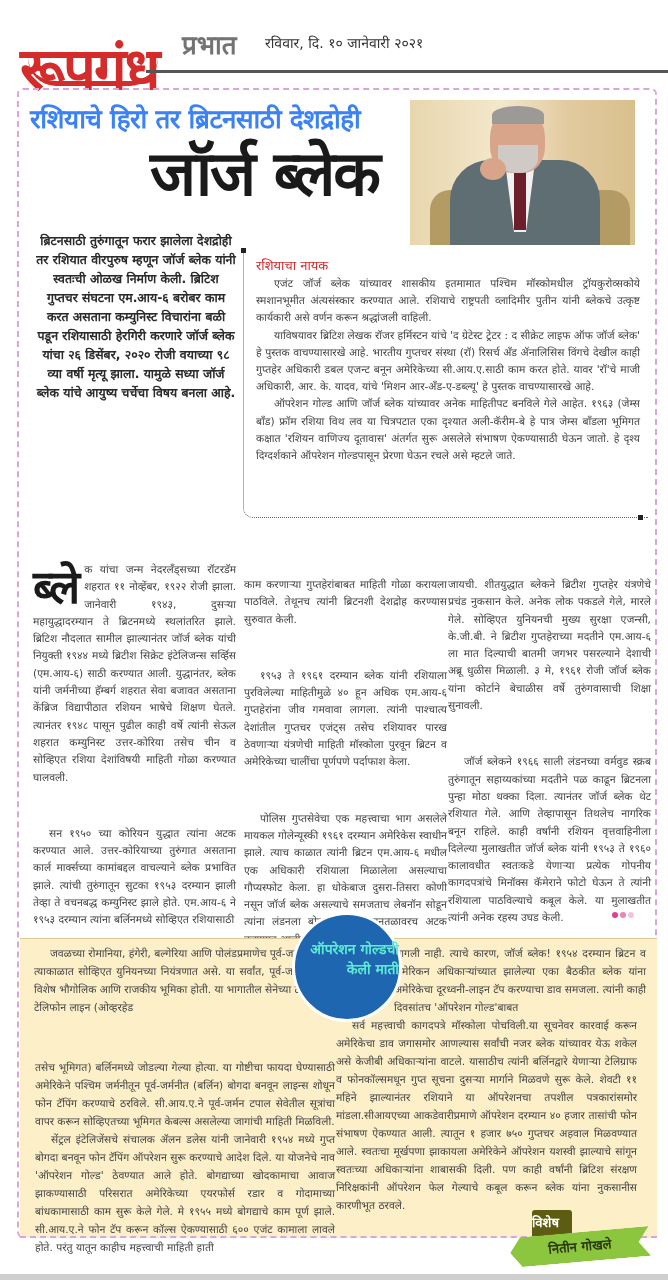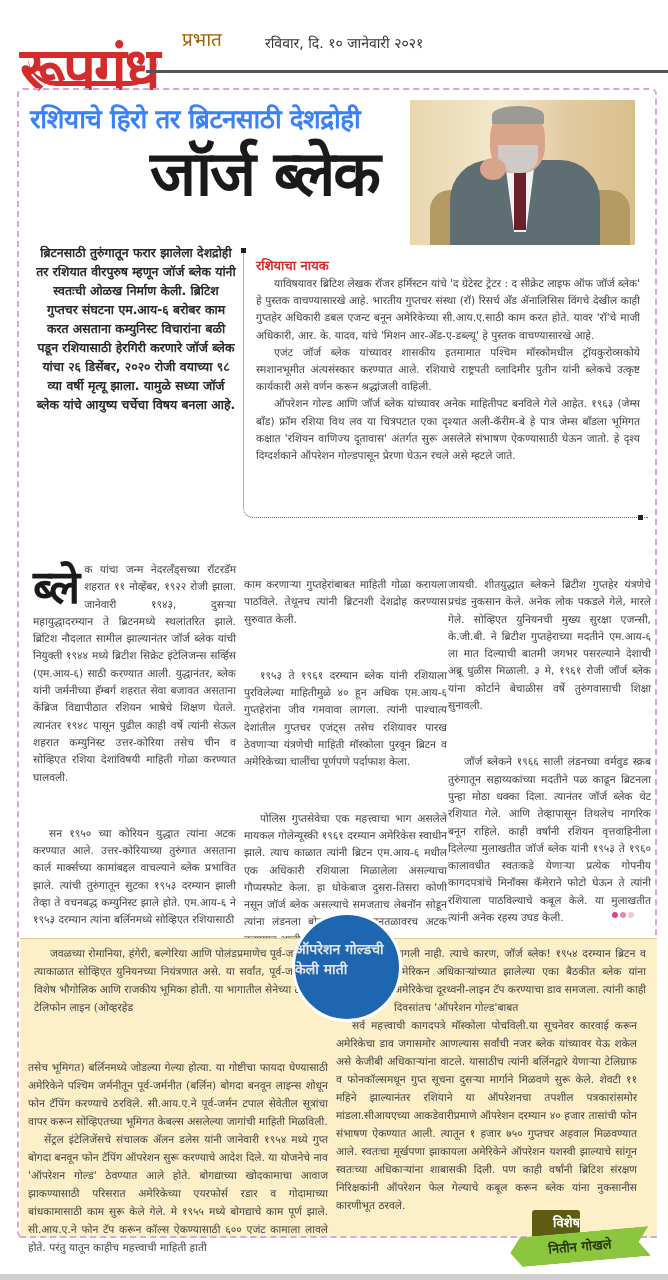--- a/index.html
+++ b/index.html
@@ -2,76 +2,76 @@
 <html><head>
 <meta charset="utf-8">
 <style>
   * { box-sizing: border-box; margin: 0; padding: 0; }
   html, body { width: 668px; height: 1280px; background: #ffffff; overflow: hidden; }
   body { position: relative; font-family: "DejaVu Sans", sans-serif; color: #3a3a3a; }
 
   .masthead { position: absolute; left: 0; top: 0; width: 668px; height: 86px; }
   .brand { position: absolute; left: 20px; top: 12px; font-size: 58px; font-weight: bold; color: #d42b2b; letter-spacing: -2px; line-height: 1; font-family: "DejaVu Serif", serif; margin-top: 28px; }
   .brand-swoosh { position: absolute; left: 28px; top: 58px; width: 130px; height: 28px; border-bottom: 5px solid #d42b2b; border-radius: 0 0 70px 70px; }
-  .paper-name { position: absolute; left: 182px; top: 26px; font-size: 19px; font-weight: normal; color: #a16207; }
+  .paper-name { position: absolute; left: 182px; top: 26px; font-size: 26px; font-weight: bold; color: #737373; }
   .issue-date { position: absolute; left: 265px; top: 33px; font-size: 14px; font-weight: normal; color: #333; }
   .mast-rule { position: absolute; left: 146px; top: 70px; width: 522px; height: 3px; background: #555; }
 
   .frame { position: absolute; left: 17px; top: 88px; width: 640px; height: 1150px; border: 2px dashed #d9a6d9; border-radius: 6px; }
 
   .kicker { position: absolute; left: 30px; top: 100px; font-size: 26px; font-weight: bold; color: #3b82f6; letter-spacing: -0.5px; }
   .headline { position: absolute; left: 150px; top: 140px; font-size: 62px; font-weight: bold; color: #1a1a1a; letter-spacing: -2px; line-height: 1.1; }
 
   .photo { position: absolute; left: 410px; top: 100px; width: 225px; height: 145px; overflow: hidden; background: linear-gradient(90deg, #e8d6ae 0%, #f3e8cc 40%, #e2caa0 70%, #d8c08d 100%); }
   .photo .chair { position: absolute; left: 20px; top: 90px; width: 200px; height: 60px; background: #b39b63; border-radius: 20px 20px 0 0; }
   .photo .body { position: absolute; left: 40px; top: 60px; width: 150px; height: 90px; background: #5e6e73; border-radius: 40px 40px 0 0; }
   .photo .shirt { position: absolute; left: 95px; top: 62px; width: 30px; height: 70px; background: #f1f1f1; clip-path: polygon(0 0,100% 0,70% 100%,30% 100%); }
   .photo .tie { position: absolute; left: 104px; top: 70px; width: 12px; height: 60px; background: #6b1f2a; }
   .photo .head { position: absolute; left: 80px; top: 8px; width: 55px; height: 65px; background: #d9a58a; border-radius: 45% 45% 40% 40%; }
   .photo .hair { position: absolute; left: 82px; top: 6px; width: 52px; height: 18px; background: #9c9a96; border-radius: 50% 50% 0 0; }
   .photo .beard { position: absolute; left: 88px; top: 45px; width: 40px; height: 28px; background: #cfcac6; border-radius: 0 0 50% 50%; }
   .photo .hand { position: absolute; left: 70px; top: 58px; width: 26px; height: 22px; background: #d9a58a; border-radius: 50%; }
 
-  .intro { position: absolute; left: 36px; top: 243px; width: 200px; font-size: 12.4px; font-weight: bold; line-height: 19px; text-align: center; color: #2b2b2b; }
+  .intro { position: absolute; left: 36px; top: 231px; width: 200px; font-size: 12.4px; font-weight: bold; line-height: 19px; text-align: center; color: #2b2b2b; }
 
   .sidebar-box { position: absolute; left: 243px; top: 250px; width: 405px; height: 268px; border-left: 1px dotted #666; border-bottom: 1px dotted #666; border-radius: 0 0 0 10px; padding: 6px 8px 0 12px; }
   .sidebar-box .sq1 { position: absolute; left: -3px; top: -2px; width: 5px; height: 5px; background: #222; }
   .sidebar-box .sq2 { position: absolute; right: 5px; bottom: -3px; width: 5px; height: 5px; background: #222; }
-  .sidebar-title { font-size: 13px; font-weight: bold; color: #d42b2b; margin-bottom: 1px; }
+  .sidebar-title { font-size: 13px; font-weight: normal; color: #d42b2b; margin-bottom: 1px; }
   .sidebar-box p { font-size: 10.6px; line-height: 17.2px; text-indent: 18px; text-align: justify; color: #444; }
 
   .col { position: absolute; top: 522px; width: 203px; font-size: 10.6px; line-height: 17.3px; color: #444; text-align: justify; }
   .col p { text-indent: 16px; margin-top: 39px; }
   .col p.noindent { text-indent: 0; }
   .col1 { left: 33px; }
   .col2 { left: 244px; top: 537px; }
   .col3 { left: 448px; top: 537px; }
   .dropcap { float: left; font-size: 46px; font-weight: bold; line-height: 48px; margin: 2px 4px -4px 0; color: #1a1a1a; font-family: "DejaVu Serif", serif; }
   .col1 .first-lines { text-indent: 0; }
 
   .dots { position: absolute; left: 612px; top: 912px; display: flex; gap: 2px; }
   .dots span { width: 6px; height: 6px; border-radius: 50%; }
   .dots .d1 { background: #e0408f; }
   .dots .d2 { background: #e986b8; }
   .dots .d3 { background: #f3c4dc; }
 
   .box2 { position: absolute; left: 20px; top: 938px; width: 637px; height: 300px; background: #fdf0c8; border-top: 1px solid #e0c898; }
   .box2-left { position: absolute; left: 14px; top: 5px; width: 302px; font-size: 10.6px; line-height: 18px; color: #444; text-align: justify; }
   .box2-left p { text-indent: 16px; }
-  .box2-full { position: absolute; left: 8px; top: 119px; width: 610px; font-size: 10.6px; line-height: 18px; color: #444; text-align: justify; }
+  .box2-full { position: absolute; left: 15px; top: 119px; width: 610px; font-size: 10.6px; line-height: 18px; color: #444; text-align: justify; }
   .box2-full p { text-indent: 16px; }
   .box2-right { position: absolute; left: 374px; top: 5px; width: 252px; font-size: 10.6px; line-height: 18px; color: #444; text-align: justify; }
   .box2-right2 { position: absolute; left: 316px; top: 77px; width: 301px; font-size: 10.6px; line-height: 18px; color: #444; text-align: justify; }
 
-  .circle-badge { position: absolute; left: 292px; top: 912px; width: 110px; height: 110px; border-radius: 50%; background: #1f66b0; border: 3px solid #ffffff; color: #e5e5e5; text-align: left; font-size: 14px; font-weight: bold; line-height: 20px; padding-top: 24px; }
+  .circle-badge { position: absolute; left: 292px; top: 912px; width: 110px; height: 110px; border-radius: 50%; background: #1f66b0; border: 3px solid #ffffff; color: #5eead4; text-align: right; font-size: 14px; font-weight: bold; line-height: 20px; padding-top: 24px; }
 
   .bottom-frame-wave { position: absolute; left: 20px; top: 1236px; width: 637px; height: 4px; border-top: 2px dashed #d9a6d9; }
 
   .byline-ribbon { position: absolute; left: 510px; top: 1210px; width: 140px; height: 60px; }
-  .byline-ribbon .tag { position: absolute; left: 22px; top: 0; width: 48px; height: 26px; background: #5d5c12; color: #fff; font-size: 13px; font-weight: bold; text-align: right; line-height: 26px; border-radius: 3px 3px 0 0; }
+  .byline-ribbon .tag { position: absolute; left: 22px; top: 0; width: 40px; height: 26px; background: #5d5c12; color: #fff; font-size: 13px; font-weight: bold; text-align: left; line-height: 26px; border-radius: 3px 3px 0 0; }
   .byline-ribbon .band { position: absolute; left: 0; top: 22px; width: 140px; height: 30px; background: #8cc63f; transform: rotate(-5deg); clip-path: polygon(8% 0, 100% 0, 92% 50%, 100% 100%, 8% 100%, 0 50%); color: #2b3a10; font-size: 13px; font-weight: bold; text-align: center; line-height: 30px; }
 
   .nav-bar { position: absolute; left: 0; top: 1274px; width: 668px; height: 6px; background: #cfcfcf; }
 </style>
 </head>
 <body>
 
 <div class="masthead">
   <div class="brand">रूपगंध</div>
   <div class="brand-swoosh"></div>
@@ -94,22 +94,22 @@
   <div class="hair"></div>
   <div class="beard"></div>
   <div class="hand"></div>
 </div>
 
 <div class="intro">ब्रिटनसाठी तुरुंगातून फरार झालेला देशद्रोही तर रशियात वीरपुरुष म्हणून जॉर्ज ब्लेक यांनी स्वतःची ओळख निर्माण केली. ब्रिटिश गुप्तचर संघटना एम.आय-६ बरोबर काम करत असताना कम्युनिस्ट विचारांना बळी पडून रशियासाठी हेरगिरी करणारे जॉर्ज ब्लेक यांचा २६ डिसेंबर, २०२० रोजी वयाच्या ९८ व्या वर्षी मृत्यू झाला. यामुळे सध्या जॉर्ज ब्लेक यांचे आयुष्य चर्चेचा विषय बनला आहे.</div>
 
 <div class="sidebar-box">
   <span class="sq1"></span>
   <div class="sidebar-title">रशियाचा नायक</div>
+  <p>एजंट जॉर्ज ब्लेक यांच्यावर शासकीय इतमामात पश्चिम मॉस्कोमधील ट्रॉयकुरोव्सकोये स्मशानभूमीत अंत्यसंस्कार करण्यात आले. रशियाचे राष्ट्रपती व्लादिमीर पुतीन यांनी ब्लेकचे उत्कृष्ट कार्यकारी असे वर्णन करून श्रद्धांजली वाहिली.</p>
   <p>याविषयावर ब्रिटिश लेखक रॉजर हर्मिस्टन यांचे 'द ग्रेटेस्ट ट्रेटर : द सीक्रेट लाइफ ऑफ जॉर्ज ब्लेक' हे पुस्तक वाचण्यासारखे आहे. भारतीय गुप्तचर संस्था (रॉ) रिसर्च अँड ॲनालिसिस विंगचे देखील काही गुप्तहेर अधिकारी डबल एजन्ट बनून अमेरिकेच्या सी.आय.ए.साठी काम करत होते. यावर 'रॉ'चे माजी अधिकारी, आर. के. यादव, यांचे 'मिशन आर-अँड-ए-डब्ल्यू' हे पुस्तक वाचण्यासारखे आहे.</p>
-  <p>एजंट जॉर्ज ब्लेक यांच्यावर शासकीय इतमामात पश्चिम मॉस्कोमधील ट्रॉयकुरोव्सकोये स्मशानभूमीत अंत्यसंस्कार करण्यात आले. रशियाचे राष्ट्रपती व्लादिमीर पुतीन यांनी ब्लेकचे उत्कृष्ट कार्यकारी असे वर्णन करून श्रद्धांजली वाहिली.</p>
   <p>ऑपरेशन गोल्ड आणि जॉर्ज ब्लेक यांच्यावर अनेक माहितीपट बनविले गेले आहेत. १९६३ (जेम्स बाँड) फ्रॉम रशिया विथ लव या चित्रपटात एका दृश्यात अली-कॅरीम-बे हे पात्र जेम्स बाँडला भूमिगत कक्षात 'रशियन वाणिज्य दूतावास' अंतर्गत सुरू असलेले संभाषण ऐकण्यासाठी घेऊन जातो. हे दृश्य दिग्दर्शकाने ऑपरेशन गोल्डपासून प्रेरणा घेऊन रचले असे म्हटले जाते.</p>
   <span class="sq2"></span>
 </div>
 
 <div class="col col1">
   <p class="first-lines"><span class="dropcap">ब्ले</span><span>क यांचा जन्म नेदरलँड्सच्या रॉटरडॅम शहरात ११ नोव्हेंबर, १९२२ रोजी झाला. जानेवारी १९४३, दुसऱ्या महायुद्धादरम्यान ते ब्रिटनमध्ये स्थलांतरित झाले. ब्रिटिश नौदलात सामील झाल्यानंतर जॉर्ज ब्लेक यांची नियुक्ती १९४४ मध्ये ब्रिटीश सिक्रेट इंटेलिजन्स सर्व्हिस (एम.आय-६) साठी करण्यात आली. युद्धानंतर, ब्लेक यांनी जर्मनीच्या हॅम्बर्ग शहरात सेवा बजावत असताना केंब्रिज विद्यापीठात रशियन भाषेचे शिक्षण घेतले. त्यानंतर १९४८ पासून पुढील काही वर्षे त्यांनी सेऊल शहरात कम्युनिस्ट उत्तर-कोरिया तसेच चीन व सोव्हिएत रशिया देशांविषयी माहिती गोळा करण्यात घालवली.</span></p>
   <p>सन १९५० च्या कोरियन युद्धात त्यांना अटक करण्यात आले. उत्तर-कोरियाच्या तुरुंगात असताना कार्ल मार्क्सच्या कामांबद्दल वाचल्याने ब्लेक प्रभावित झाले. त्यांची तुरुंगातून सुटका १९५३ दरम्यान झाली तेव्हा ते वचनबद्ध कम्युनिस्ट झाले होते. एम.आय-६ ने १९५३ दरम्यान त्यांना बर्लिनमध्ये सोव्हिएत रशियासाठी</p>
 </div>
 
 <div class="col col2">

